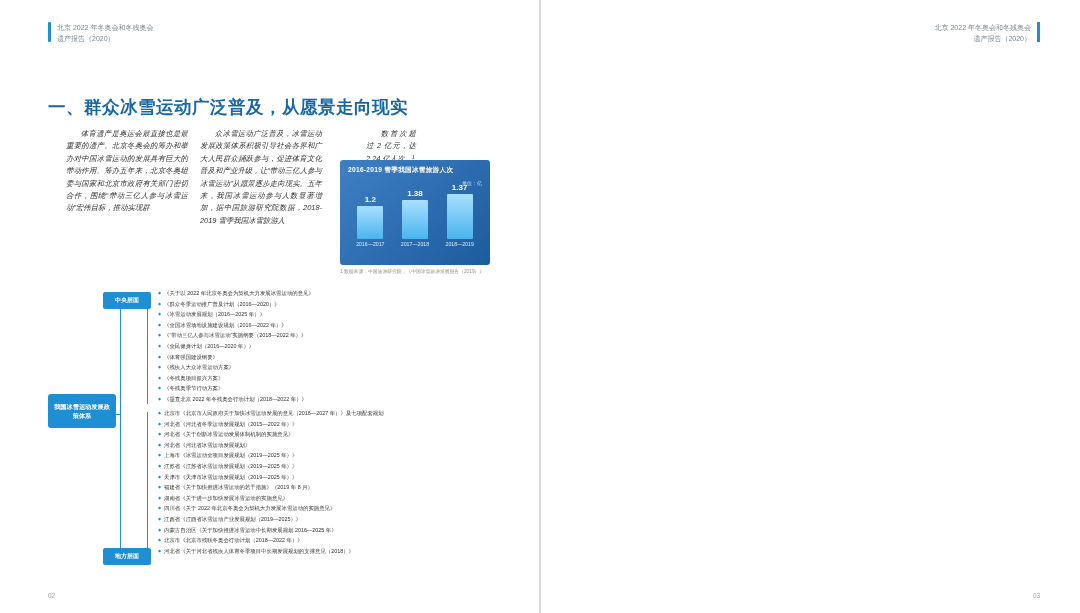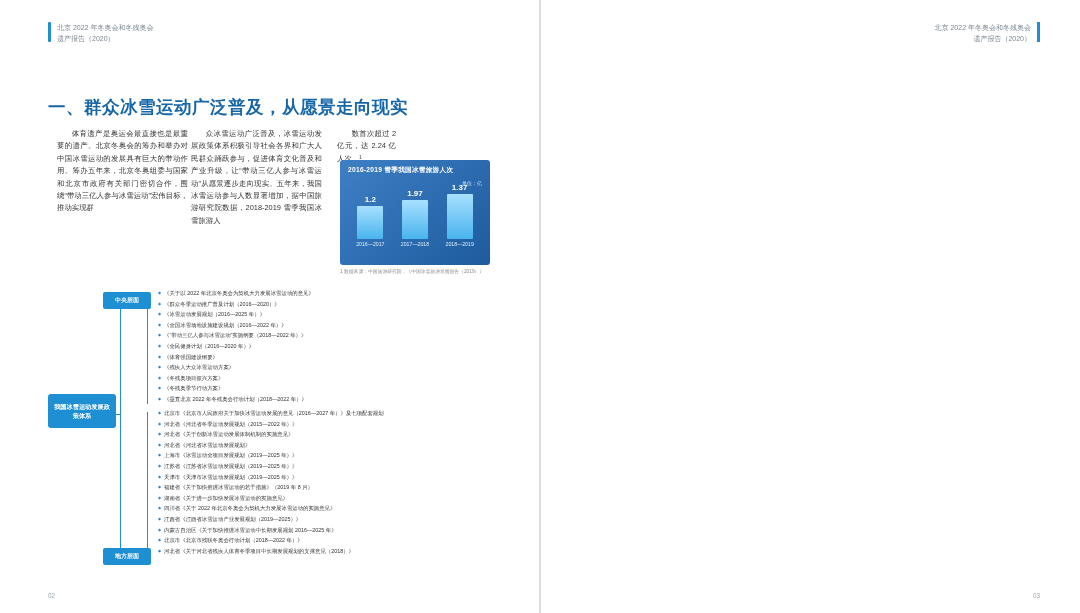--- a/index.html
+++ b/index.html
@@ -20,24 +20,24 @@
   .hdr-left{left:48px;}
   .hdr-right{right:40px;text-align:right;justify-content:flex-end;}
   .hdr .bar{width:3px;height:20px;background:#1f8fd4;margin-right:6px;}
   .hdr .bar-r{width:3px;height:20px;background:#1f8fd4;margin-left:6px;}
   .hdr-txt div{white-space:nowrap;}
 
   
   .title{position:absolute;left:48px;top:95px;font-size:17.5px;font-weight:bold;color:#1766a8;letter-spacing:.5px;}
 
   .col{position:absolute;font-size:7.4px;line-height:12.4px;color:#333;text-align:justify;}
-  .col p{margin:0 0 6px 9px;text-indent:2em;}
+  .col p{margin:0 0 6px 18px;text-indent:2em;font-style:italic;}
   .col-1{left:48px;top:128px;width:140px;}
   .col-2{left:182px;top:128px;width:140px;}
-  .col-3{left:328px;top:128px;width:68px;}
+  .col-3{left:348px;top:128px;width:68px;}
 
   
   .chart-card{position:absolute;left:340px;top:160px;width:150px;height:105px;background:#2f6fb5;
     background:linear-gradient(135deg,#3f7fc4,#1d5b9e);border-radius:3px;color:#fff;padding:6px 8px;box-sizing:border-box;}
   .chart-title{font-size:6.6px;font-weight:bold;letter-spacing:.3px;}
   .bars{position:absolute;left:8px;bottom:18px;right:8px;height:62px;display:flex;align-items:flex-end;justify-content:space-around;}
   .bar-wrap{width:32px;text-align:center;}
   .bar-val{font-size:8px;font-weight:bold;color:#ffffff;margin-bottom:2px;}
   .bar{width:26px;margin:0 auto;background:linear-gradient(to bottom,#a8e0ff,#49b4ee);border-radius:1px;}
   .bar-lbl{font-size:5.2px;color:#dbeeff;margin-top:2px;white-space:nowrap;}
@@ -94,21 +94,21 @@
     <div class="chart-card">
       <div class="chart-title">2016-2019 雪季我国冰雪旅游人次</div>
       <div class="chart-unit">单位：亿</div>
       <div class="bars">
         <div class="bar-wrap">
           <div class="bar-val">1.2</div>
           <div class="bar" style="height:33px"></div>
           <div class="bar-lbl">2016—2017</div>
         </div>
         <div class="bar-wrap">
-          <div class="bar-val">1.97</div>
+          <div class="bar-val">1.38</div>
           <div class="bar" style="height:39px"></div>
           <div class="bar-lbl">2017—2018</div>
         </div>
         <div class="bar-wrap">
           <div class="bar-val">1.37</div>
           <div class="bar" style="height:45px"></div>
           <div class="bar-lbl">2018—2019</div>
         </div>
       </div>
     </div>

